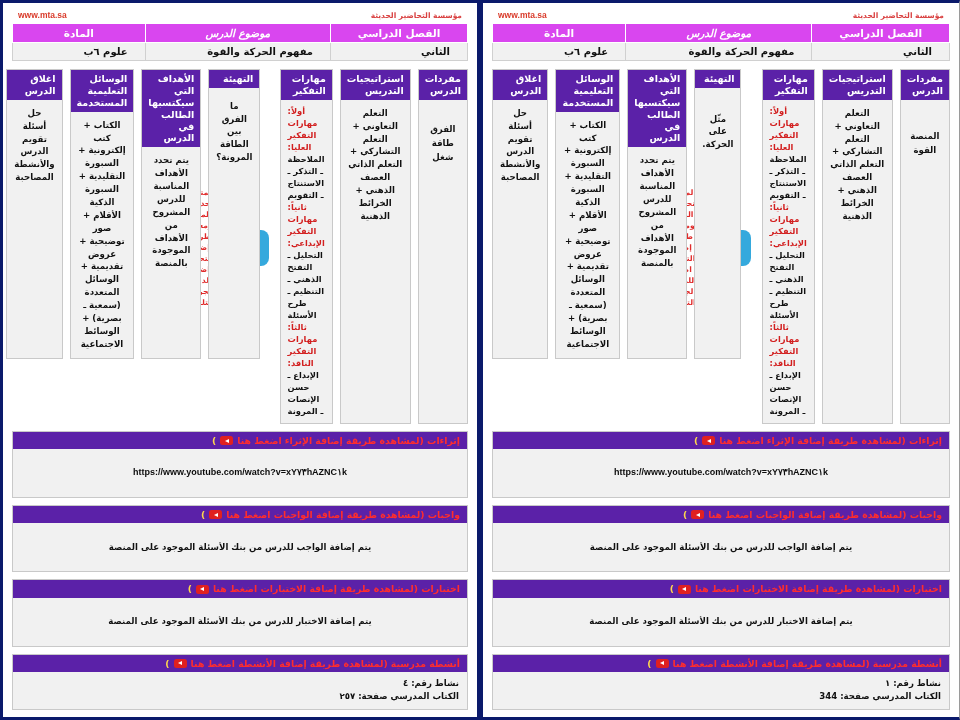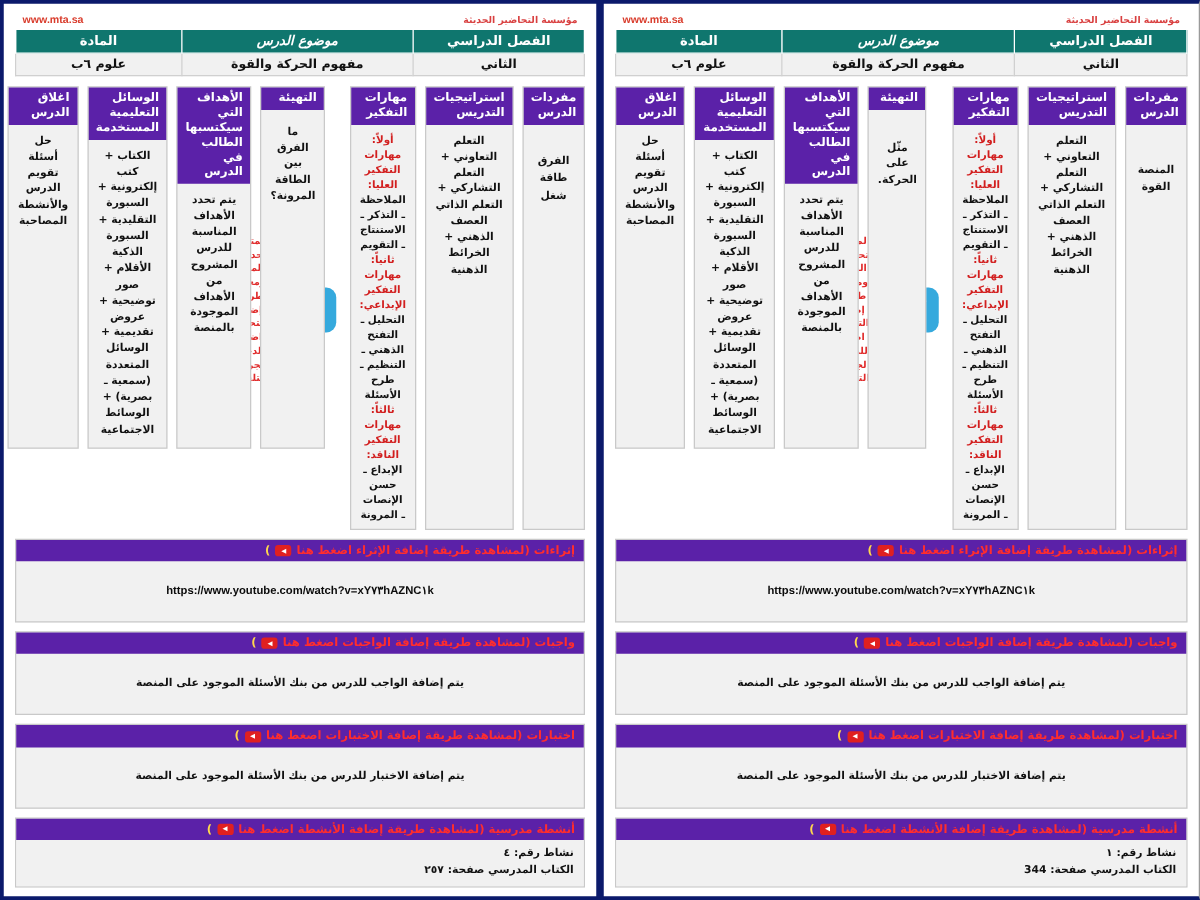--- a/index.html
+++ b/index.html
@@ -48,30 +48,30 @@
     font-family:"Liberation Sans",sans-serif;
     direction:ltr;
   }
 
   
   table.info{
     width:100%;border-collapse:collapse;table-layout:fixed;
     margin-bottom:8px;
   }
   table.info th{
-    background:#0f766e;color:#ffffff;
+    background:#d946ef;color:#ffffff;
     font-size:10.5px;font-weight:bold;
     padding:3px 2px;border:1px solid #ffffff;
     text-align:center;
   }
   table.info td{
     background:#f1f1f1;color:#111111;
     font-size:10px;font-weight:bold;
-    padding:3px 0;border:1px solid #d0d0d0;
-    text-align:center;
+    padding:3px 17px;border:1px solid #d0d0d0;
+    text-align:right;
   }
   .col-subject{width:29%;}
   .col-topic{width:41%;font-style:italic;}
   .col-term{width:30%;}
 
   
   .cols{
     display:flex;gap:7px;align-items:flex-start;
   }
   .col{flex:1;min-width:0;display:flex;flex-direction:row;gap:7px;}
@@ -91,21 +91,21 @@
   .card-body.tall-1{min-height:74px;display:flex;align-items:center;justify-content:center;}
   .card-body.mid{min-height:40px;display:flex;align-items:center;justify-content:center;}
   .card-body.media{min-height:62px;display:flex;align-items:center;justify-content:center;}
   .card-body.vocab{
     min-height:74px;display:flex;flex-direction:column;
     align-items:center;justify-content:center;gap:1px;
   }
   .vocab-item{font-size:8.6px;font-weight:bold;color:#111;}
 
   
-  .think{padding:5px 7px 6px 7px;text-align:center;border-radius:22px;}
+  .think{padding:5px 7px 6px 7px;text-align:left;border-radius:22px;}
   .think .lbl{color:#d21f1f;font-size:8.3px;font-weight:bold;line-height:1.45;}
   .think .val{color:#111111;font-size:8.3px;font-weight:bold;line-height:1.45;}
 
   
   .telegram{
     display:flex;align-items:center;justify-content:center;gap:19px;
     padding:6px 4px 4px 4px;
   }
   .tg-icon{
     width:36px;height:36px;border-radius:8px;

